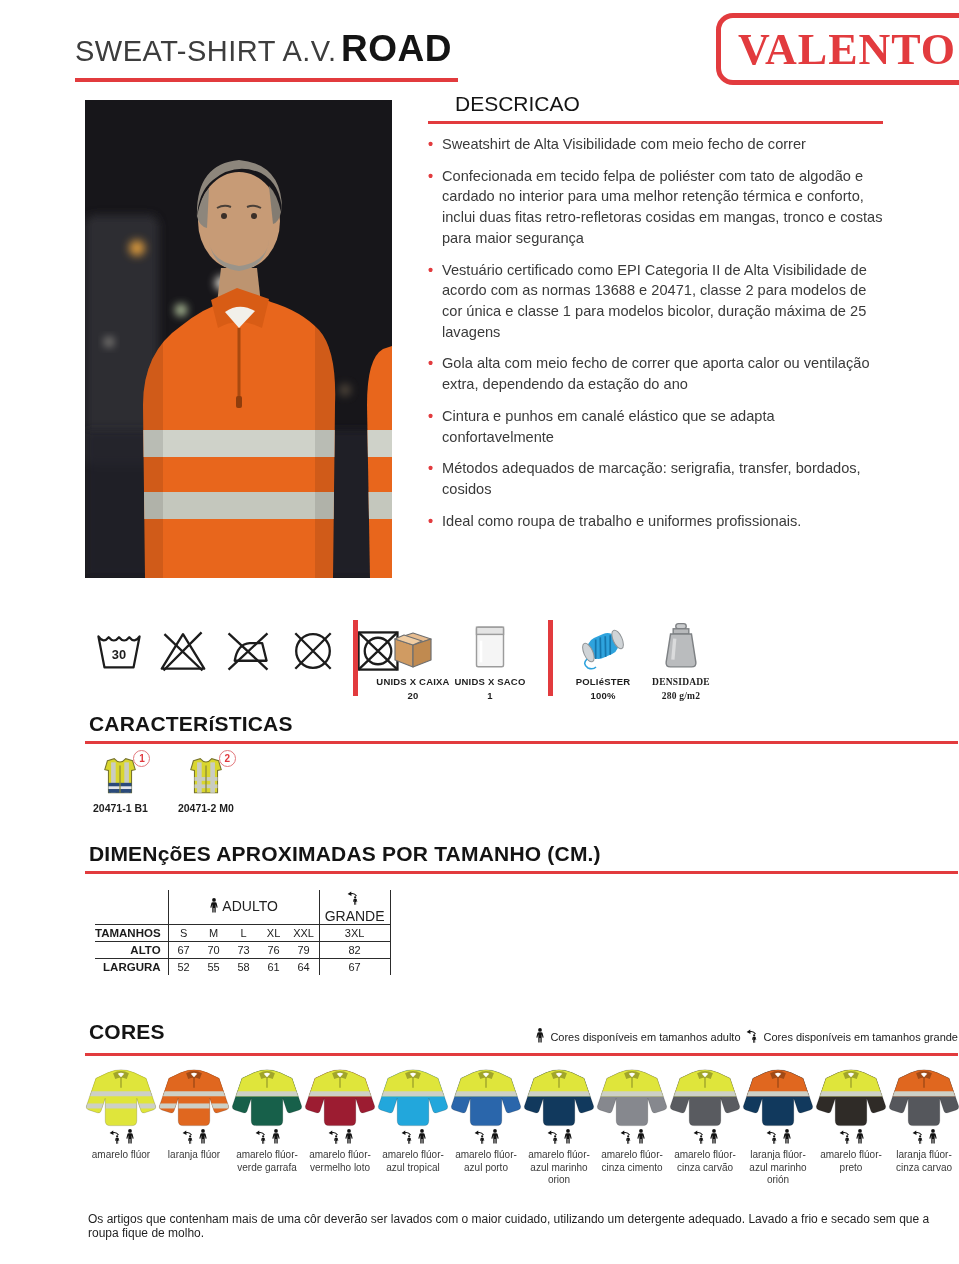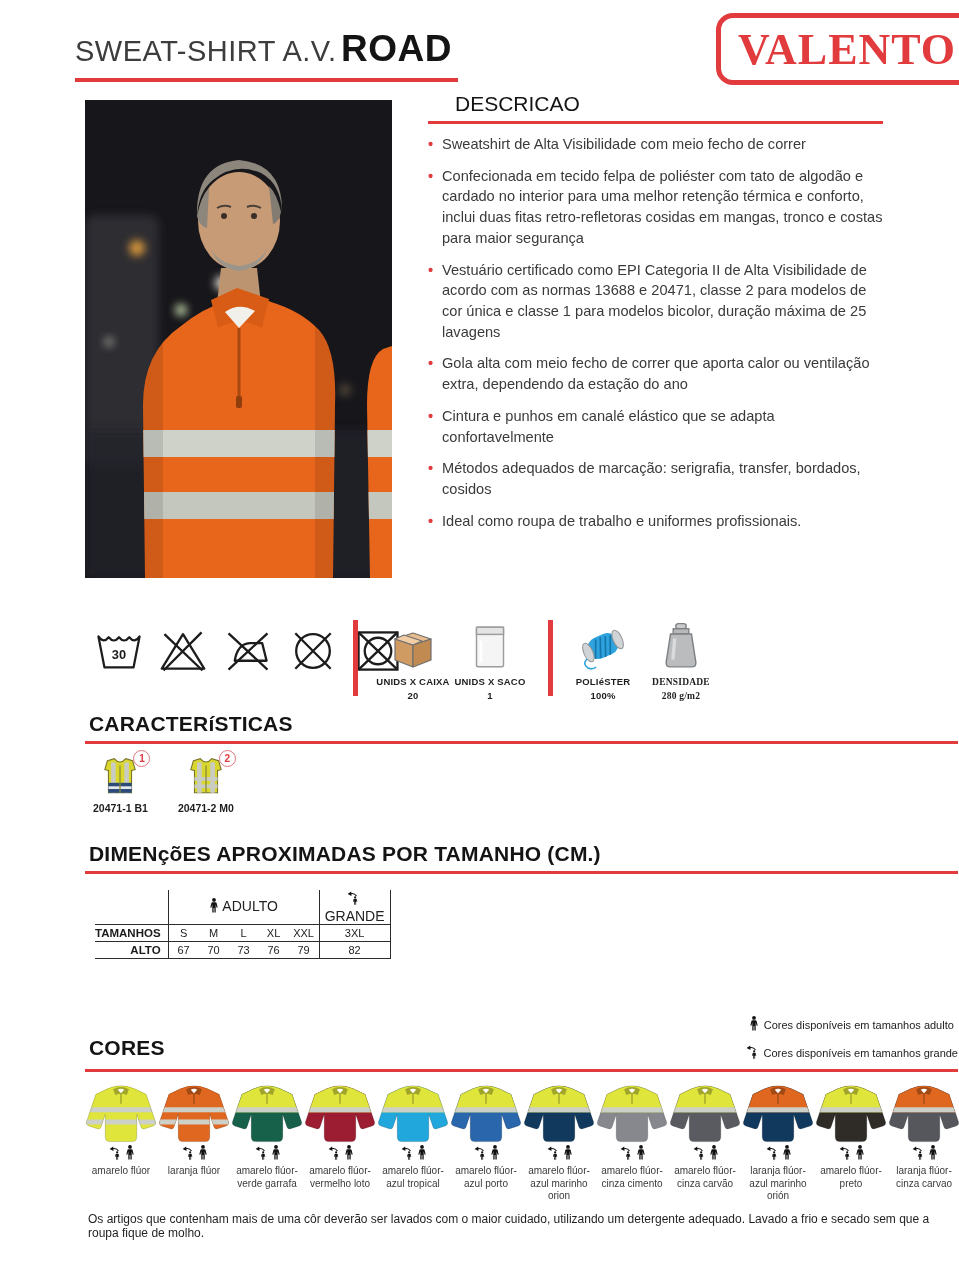--- a/index.html
+++ b/index.html
@@ -52,21 +52,21 @@
   table.sizes td{padding:0;height:16px;font-size:11px;color:#222;text-align:center;vertical-align:middle;}
   table.sizes .c0{width:65px;text-align:right;padding-right:7px;font-weight:700;font-size:11.5px;color:#1b1b1b;}
   table.sizes .ca{width:30px;} table.sizes .cg{width:70px;}
   table.sizes tr.hd td{height:21px;font-weight:400;font-size:14px;}
   table.sizes .bl{border-left:1px solid #2c2c2c;} table.sizes .br{border-right:1px solid #2c2c2c;}
   table.sizes tr.hb td{border-bottom:1px solid #2c2c2c;}
   table.sizes .gi{display:inline-block;vertical-align:-2px;margin-right:3px;}
 
   .cores{top:1016px;}
   .cores-head{display:flex;align-items:flex-end;justify-content:space-between;}
-  .legend{display:flex;gap:12px;align-items:center;padding-bottom:3px;flex-direction:column;}
+  .legend{display:flex;gap:4px;align-items:center;padding-bottom:3px;}
   .legend .litem{display:flex;align-items:center;gap:5px;font-size:11px;color:#222;}
   .swatches{margin-top:8px;display:grid;grid-template-columns:repeat(12,1fr);column-gap:1px;}
   .swatch{display:flex;flex-direction:column;align-items:center;}
   .swatch svg.shirt{display:block;}
   .sicons{display:flex;gap:3px;align-items:center;height:15px;margin-top:1px;}
   .slabel{margin-top:3px;font-size:10px;line-height:1.25;color:#3a3a3a;text-align:center;}
 
   .footer-note{position:absolute;left:88px;top:1212px;width:862px;font-size:12px;color:#1f1f1f;}
 </style>
 </head>
@@ -309,20 +309,29 @@
           </tr>
           <tr class="hb">
             <td class="c0">ALTO</td>
             <td class="ca bl">67</td>
             <td class="ca">70</td>
             <td class="ca">73</td>
             <td class="ca">76</td>
             <td class="ca">79</td>
             <td class="cg bl br">82</td>
           </tr>
+          <tr>
+            <td class="c0">LARGURA</td>
+            <td class="ca bl">52</td>
+            <td class="ca">55</td>
+            <td class="ca">58</td>
+            <td class="ca">61</td>
+            <td class="ca">64</td>
+            <td class="cg bl br">67</td>
+          </tr>
         </tbody>
     </table>
   </section>
 
   <section class="section cores">
     <div class="cores-head">
       <h2>CORES</h2>
       <div class="legend">
         <div class="litem">
           <span><svg width="10" height="15" viewBox="0 0 20 30">

